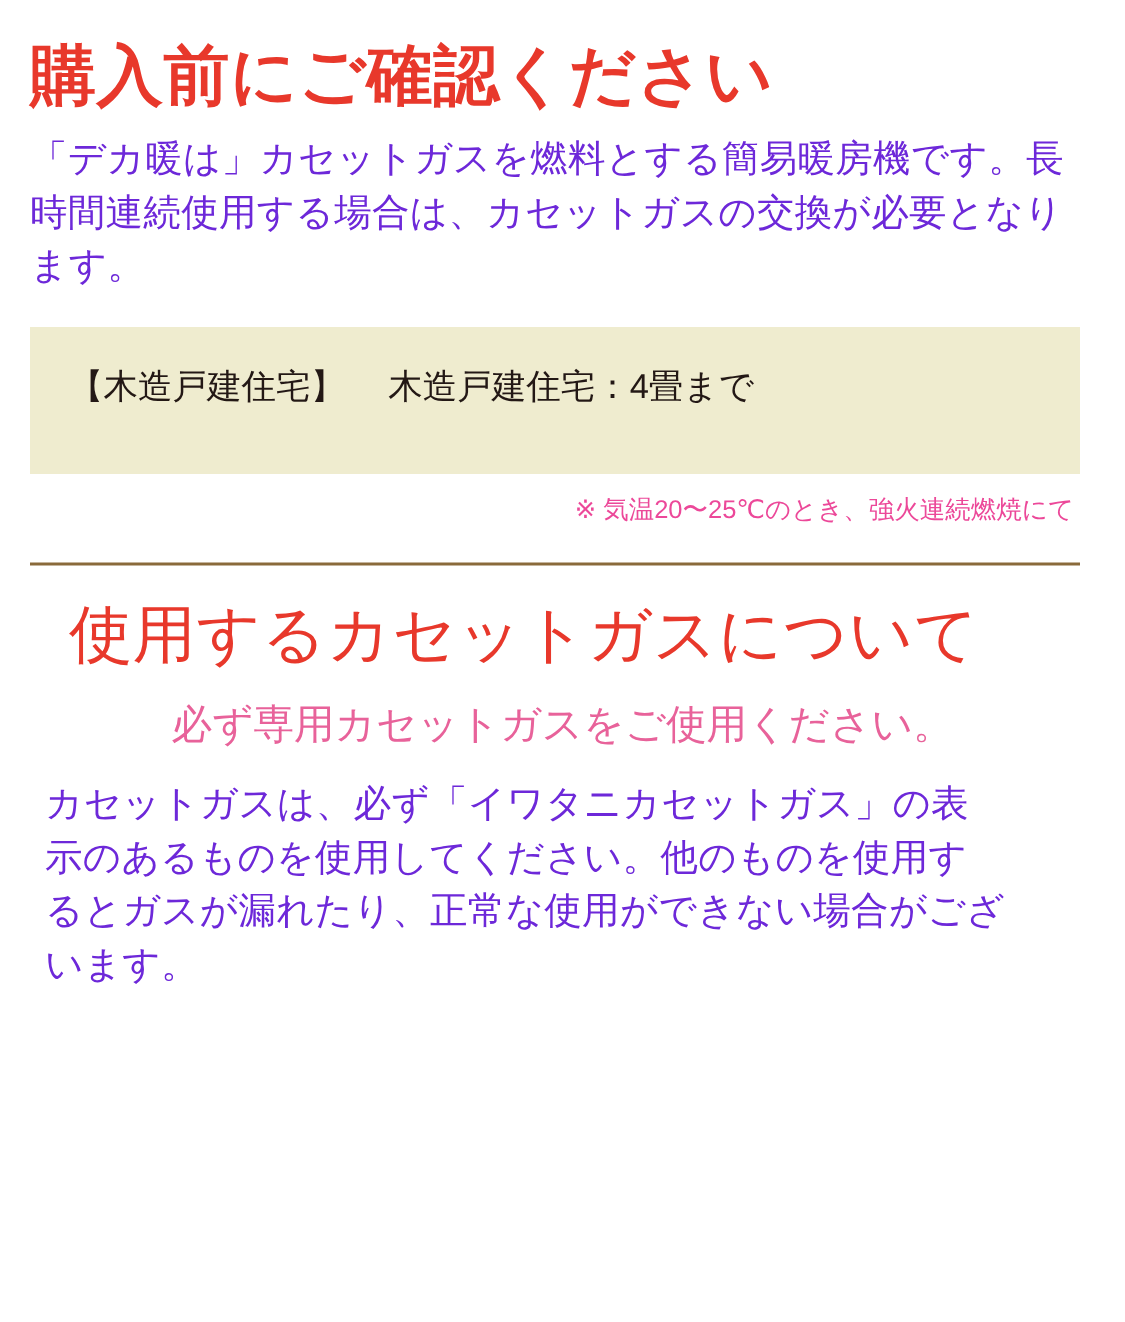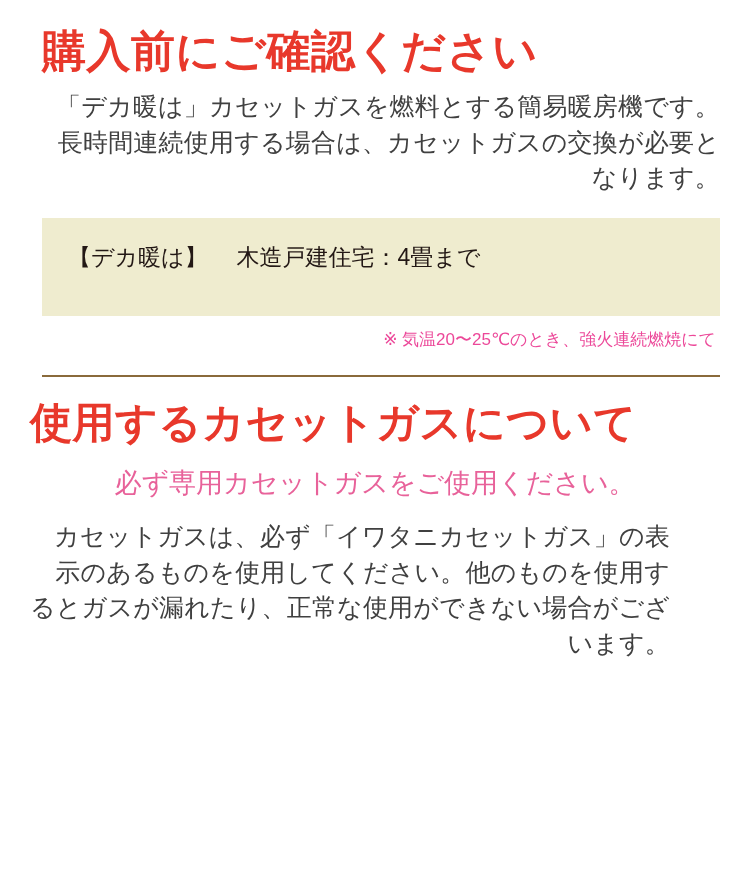--- a/index.html
+++ b/index.html
@@ -7,37 +7,36 @@
     width:750px;height:881px;
     background:#ffffff;
     font-family:"Liberation Sans","DejaVu Sans",sans-serif;
     color:#231815;
     overflow:hidden;
     position:relative;
   }
   .page{width:750px;height:881px;position:relative;box-sizing:border-box;}
 
   
-  .sec1{padding:26px 30px 0 42px;}
+  .sec1{padding:26px 30px 0 20px;}
   .heading-red{
     color:#e8382b;
     font-weight:bold;
     font-size:44px;
     letter-spacing:0.5px;
     line-height:1.12;
     margin:0 0 14px 0;
     white-space:nowrap;
   }
   .body-text{
     font-size:25px;
     line-height:1.42;
     letter-spacing:0.2px;
-    color:#404040;
+    color:#6d28d9;
     margin:0;
-    text-align:right;
   }
   .cream-box{
     background:#efeccf;
     margin:22px 0 0 0;
     padding:22px 26px 24px 26px;
     box-sizing:border-box;
   }
   .cream-line{
     font-size:23px;
     line-height:1.5;
@@ -56,25 +55,25 @@
   .divider{
     border:0;
     border-top:2px solid #8a6a3b;
     margin:22px 0 0 0;
   }
 
   
   .sec2{padding:22px 30px 0 30px;position:relative;}
   .heading-red2{
     color:#e8382b;
-    font-weight:bold;
+    font-weight:normal;
     font-size:42px;
     letter-spacing:0.5px;
     line-height:1.12;
-    margin:0 0 20px 0;
+    margin:0 0 20px 16px;
     white-space:nowrap;
   }
   .pink-line{
     color:#e8629a;
     font-size:27px;
     line-height:1.3;
     margin:0 0 18px 0;
     white-space:nowrap;
     text-align:center;
   }
@@ -147,21 +146,21 @@
 
 <div class="page">
 
   <div class="sec1">
     <h1 class="heading-red">購入前にご確認ください</h1>
 
     <p class="body-text">「デカ暖は」カセットガスを燃料とする簡易暖房機です。長時間連続使用する場合は、カセットガスの交換が必要となります。</p>
 
     <div class="cream-box">
       <div class="cream-line">
-        <span>【デカ暖は】</span>
+        <span>【木造戸建住宅】</span>
         <span style="display:inline-block;width:16px;"></span>
         <span>木造戸建住宅：4畳まで</span>
       </div>
       <div class="cream-gap"></div>
     </div>
 
     <div class="note">
       <div>※ 気温20〜25℃のとき、強火連続燃焼にて</div>
     </div>
 

